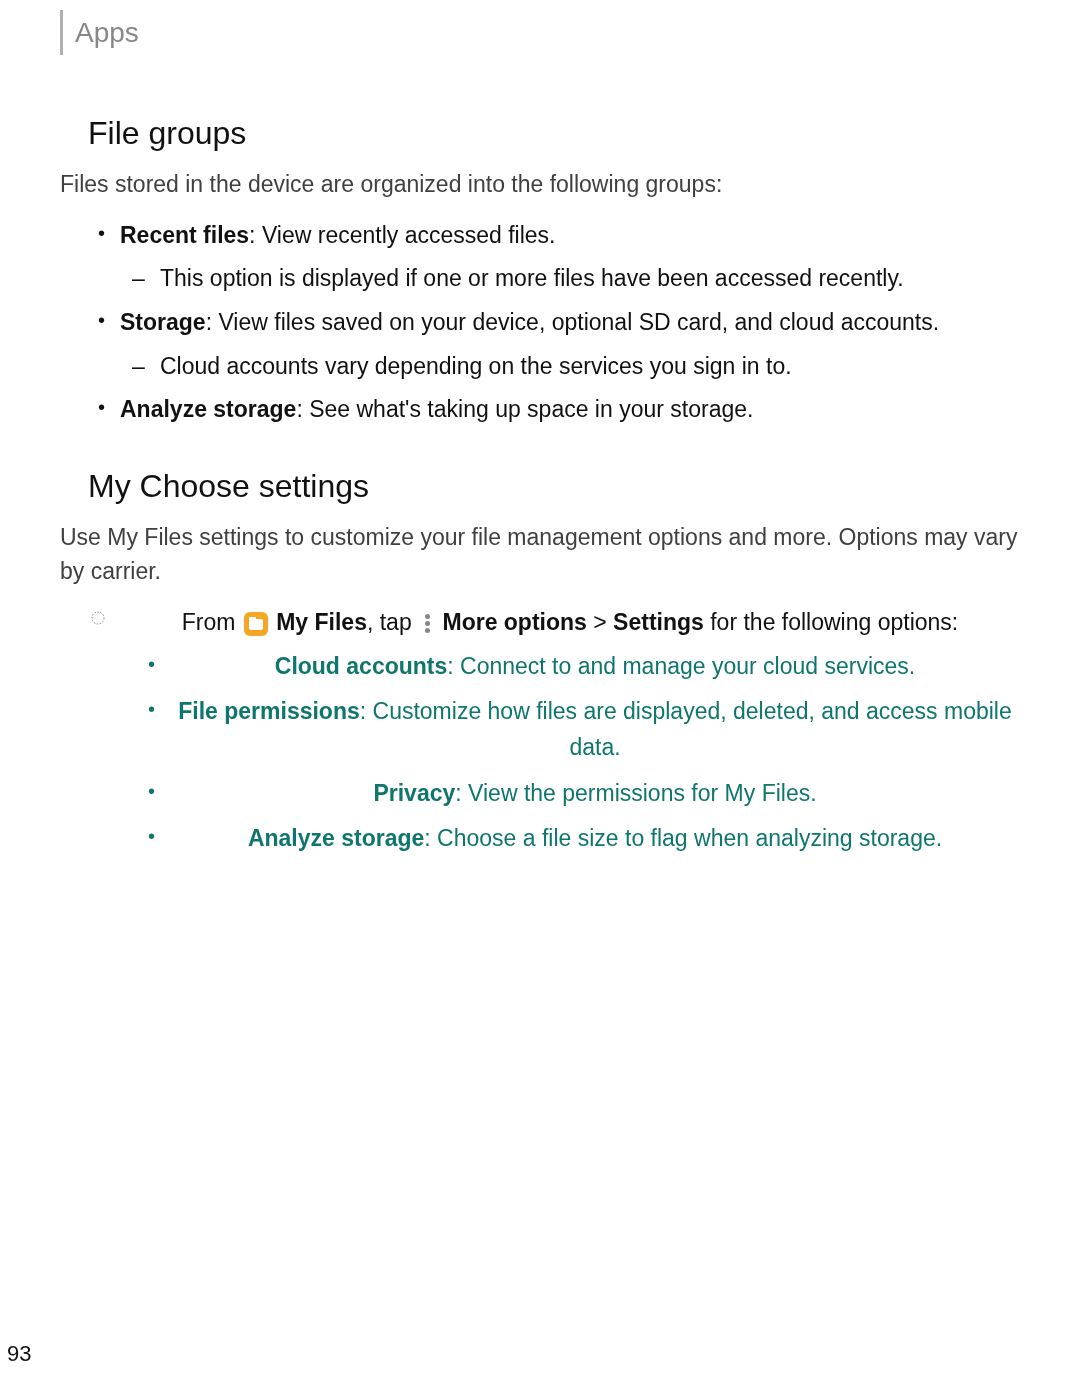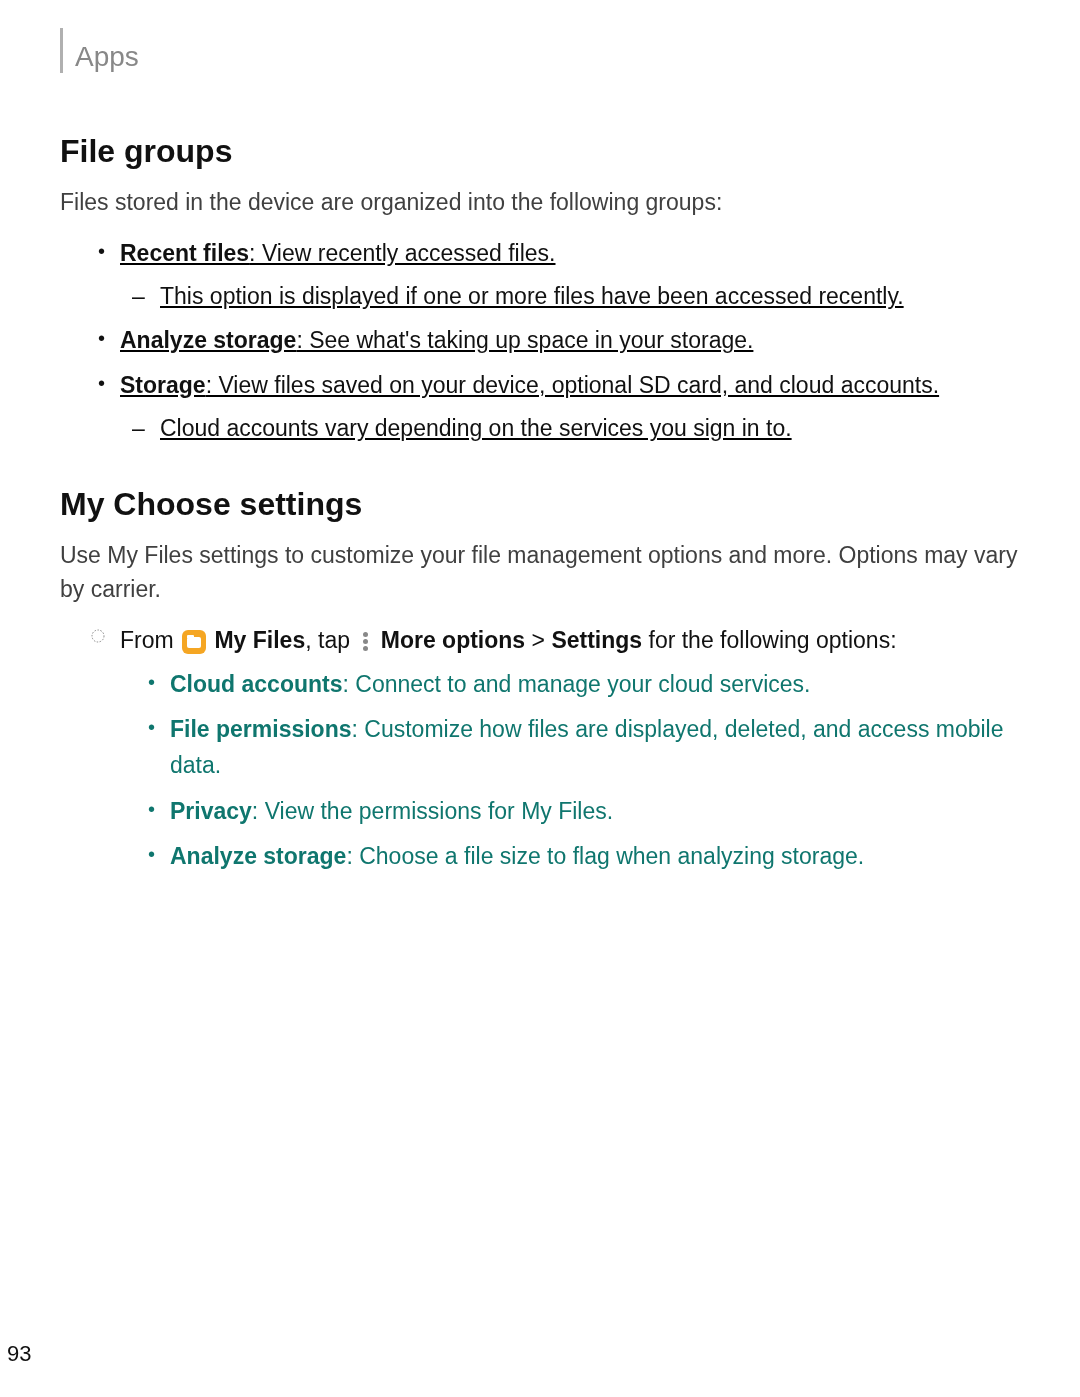--- a/index.html
+++ b/index.html
@@ -10,53 +10,53 @@
     body {
       font-family: -apple-system, BlinkMacSystemFont, "Segoe UI", Arial, sans-serif;
       width: 1080px;
       height: 1397px;
       background: #fff;
       color: #000;
       position: relative;
       padding: 0 60px;
     }
     .header {
-      padding-top: 28px;
+      padding-top: 10px;
       padding-bottom: 20px;
       display: flex;
-      align-items: flex-end;
+      align-items: center;
     }
     .header-bar {
       width: 3px;
       height: 45px;
       background: #b0b0b0;
       margin-right: 12px;
     }
     .header-title {
       color: #888;
       font-size: 28px;
       font-weight: 400;
     }
     .section-title {
       font-size: 32px;
-      font-weight: 700;
+      font-weight: 400;
       color: #111;
       margin-top: 40px;
       margin-bottom: 15px;
+      margin-left: 28px;
     }
     .intro-text {
       font-size: 23px;
       line-height: 1.5;
       color: #404040;
       margin-bottom: 15px;
     }
     ul.bullet-list {
       list-style: none;
       padding-left: 30px;
-      text-decoration: underline;
     }
     ul.bullet-list > li {
       font-size: 23px;
       line-height: 1.6;
       color: #111;
       position: relative;
       padding-left: 30px;
       margin-bottom: 8px;
     }
     ul.bullet-list > li::before {
@@ -92,20 +92,21 @@
       list-style: none;
       padding-left: 30px;
     }
     .circle-bullet-list > li {
       font-size: 23px;
       line-height: 1.6;
       color: #111;
       position: relative;
       padding-left: 30px;
       margin-bottom: 12px;
+      text-align: center;
     }
     .circle-bullet-icon {
       position: absolute;
       left: 0;
       top: 6px;
       width: 16px;
       height: 16px;
     }
     .my-files-icon {
       display: inline-block;
@@ -193,27 +194,27 @@
 <p class="intro-text">Files stored in the device are organized into the following groups:</p>
 
 <ul class="bullet-list">
   <li>
     <span class="bold">Recent files</span><span>: View recently accessed files.</span>
     <ul class="sub-list">
       <li>This option is displayed if one or more files have been accessed recently.</li>
     </ul>
   </li>
   <li>
-    <span class="bold">Analyze storage</span><span>: See what's taking up space in your storage.</span>
-  </li>
-  <li>
     <span class="bold">Storage</span><span>: View files saved on your device, optional SD card, and cloud accounts.</span>
     <ul class="sub-list">
       <li>Cloud accounts vary depending on the services you sign in to.</li>
     </ul>
+  </li>
+  <li>
+    <span class="bold">Analyze storage</span><span>: See what's taking up space in your storage.</span>
   </li>
 </ul>
 
 <h2 class="section-title">My Choose settings</h2>
 <p class="intro-text">Use My Files settings to customize your file management options and more. Options may vary by carrier.</p>
 
 <ul class="circle-bullet-list">
   <li>
     <svg class="circle-bullet-icon" viewBox="0 0 16 16">
       <circle cx="8" cy="8" r="6" fill="none" stroke="#888" stroke-width="1" stroke-dasharray="1.5,1.5"></circle>

